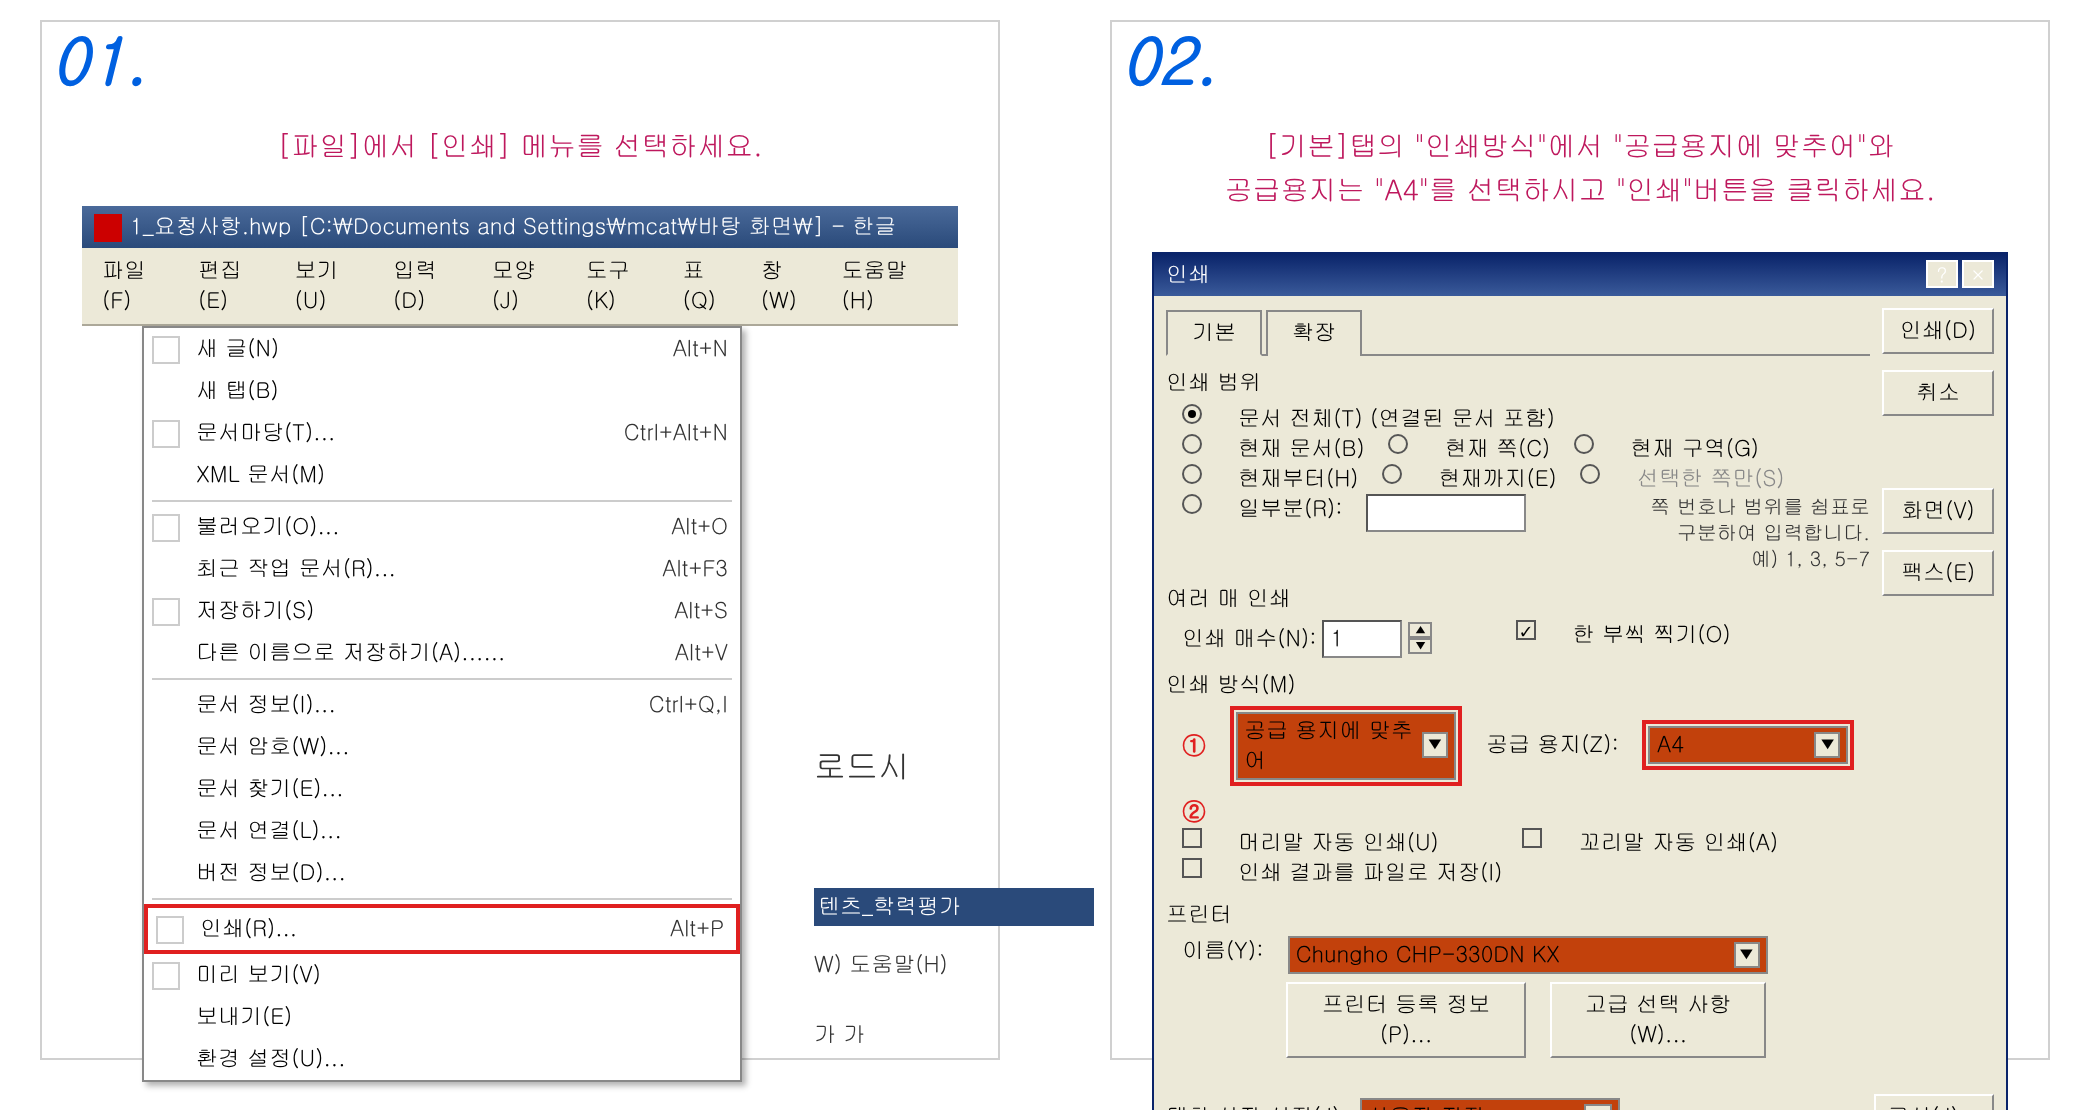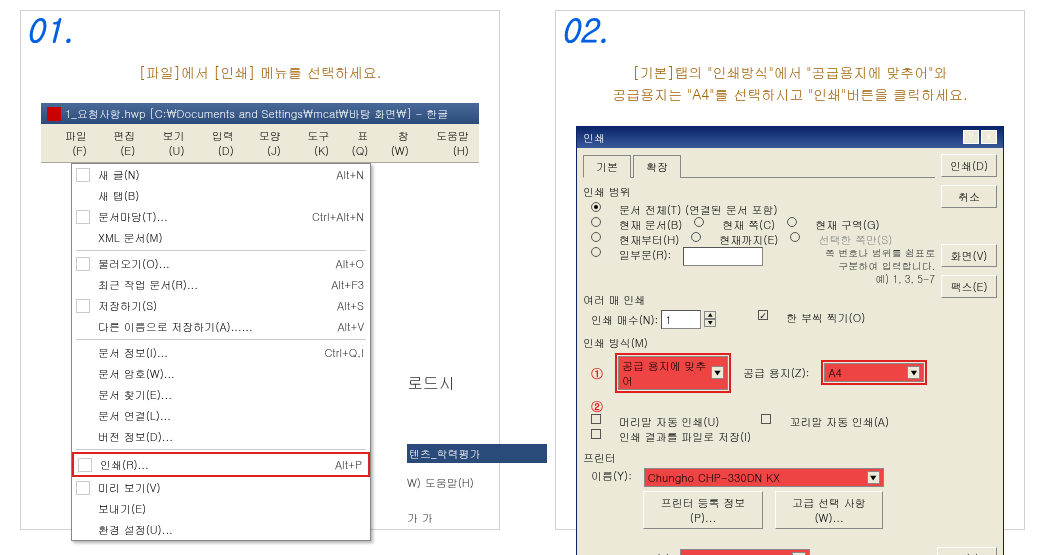--- a/index.html
+++ b/index.html
@@ -1,28 +1,28 @@
 <!DOCTYPE html>
 <html><head>
 <meta charset="utf-8">
 <style>
 * { margin: 0; padding: 0; box-sizing: border-box; font-family: "Malgun Gothic", "맑은 고딕", Gulim, sans-serif; }
 body { background: #fff; width: 1040px; height: 555px; position: relative; }
 .panel { position: absolute; border: 1px solid #d0d0d0; background: #fff; }
 .panel-left { left: 20px; top: 10px; width: 480px; height: 520px; }
 .panel-right { left: 555px; top: 10px; width: 470px; height: 520px; }
 .step-num { position: absolute; top: -5px; left: 5px; font-size: 32px; font-weight: 900; font-style: italic; color: #0060e0; text-shadow: 1px 1px 0 #fff; }
-.instruction { text-align: center; margin: 50px 20px 20px; font-size: 14px; color: #a16207; line-height: 1.6; }
+.instruction { text-align: center; margin: 50px 20px 20px; font-size: 14px; color: #be185d; line-height: 1.6; }
 .shot { margin: 0 20px; }
 
 
 .titlebar { background: linear-gradient(#4a6a9a, #2a4a7a); color: #fff; font-size: 11px; padding: 3px 6px; display: flex; align-items: center; gap: 4px; }
 .titlebar .icon-box { width: 14px; height: 14px; background: #c00; display: inline-block; }
 .menubar { background: #ece9d8; border-bottom: 1px solid #aca899; display: flex; font-size: 11px; padding: 2px 4px; }
-.menubar span { padding: 2px 6px; text-align: right; }
+.menubar span { padding: 2px 6px; }
 .menu-dropdown { background: #fff; border: 1px solid #888; font-size: 11px; position: relative; width: 300px; margin-left: 30px; box-shadow: 2px 2px 3px rgba(0,0,0,0.3); }
 .menu-dropdown .item { display: flex; align-items: center; padding: 3px 6px 3px 26px; position: relative; white-space: nowrap; }
 .menu-dropdown .item .micon { position: absolute; left: 4px; width: 14px; height: 14px; background: #fff; border: 1px solid #ccc; }
 .menu-dropdown .item .shortcut { margin-left: auto; color: #333; }
 .menu-dropdown .sep { height: 1px; background: #ccc; margin: 2px 4px; }
 .menu-dropdown .highlight { border: 2px solid #e02020; }
 .bg-stuff { position: absolute; left: 330px; top: 118px; width: 140px; font-size: 11px; color: #333; margin-left: 36px; }
 .bg-stuff .fragment { margin-bottom: 12px; }
 
 
@@ -40,21 +40,21 @@
 .group { margin: 6px 0; }
 .group-title { font-size: 11px; margin-bottom: 3px; }
 .radio-row { display: flex; flex-wrap: wrap; gap: 4px 12px; padding-left: 8px; }
 .radio-item { display: flex; gap: 18px; white-space: nowrap; }
 .radio { width: 10px; height: 10px; border: 1px solid #555; border-radius: 50%; display: inline-block; position: relative; }
 .radio.checked::after { content: ""; position: absolute; width: 4px; height: 4px; background: #000; border-radius: 50%; left: 2px; top: 2px; }
 .checkbox { width: 10px; height: 10px; border: 1px solid #555; display: inline-block; position: relative; }
 .checkbox.checked::after { content: "✓"; position: absolute; font-size: 9px; left: 0; top: -2px; }
 .field { display: inline-flex; align-items: center; gap: 3px; }
 .input { background: #fff; border: 1px solid #888; border-top-color: #555; border-left-color: #555; padding: 1px 3px; font-size: 11px; }
-.select { background: #ef4444; border: 1px solid #888; padding: 1px 3px; display: inline-flex; align-items: center; }
+.select { background: #c2410c; border: 1px solid #888; padding: 1px 3px; display: inline-flex; align-items: center; }
 .select .arrow { margin-left: auto; font-size: 8px; background: #ece9d8; border: 1px solid #888; padding: 0 2px; }
 .hl-box { border: 2px solid #e02020; padding: 1px; display: inline-block; }
 .circ { display: inline-block; color: #e02020; font-weight: bold; font-size: 12px; }
 .disabled { color: #888; }
 .hint { color: #333; font-size: 10px; line-height: 1.3; text-align: right; }
 .spin { display: inline-flex; }
 .spin .sbtn { width: 12px; height: 8px; background: #ece9d8; border: 1px solid #888; font-size: 6px; text-align: center; line-height: 6px; }
 .dlg-foot { padding: 6px; display: flex; align-items: center; gap: 6px; }
 </style>
 </head>

